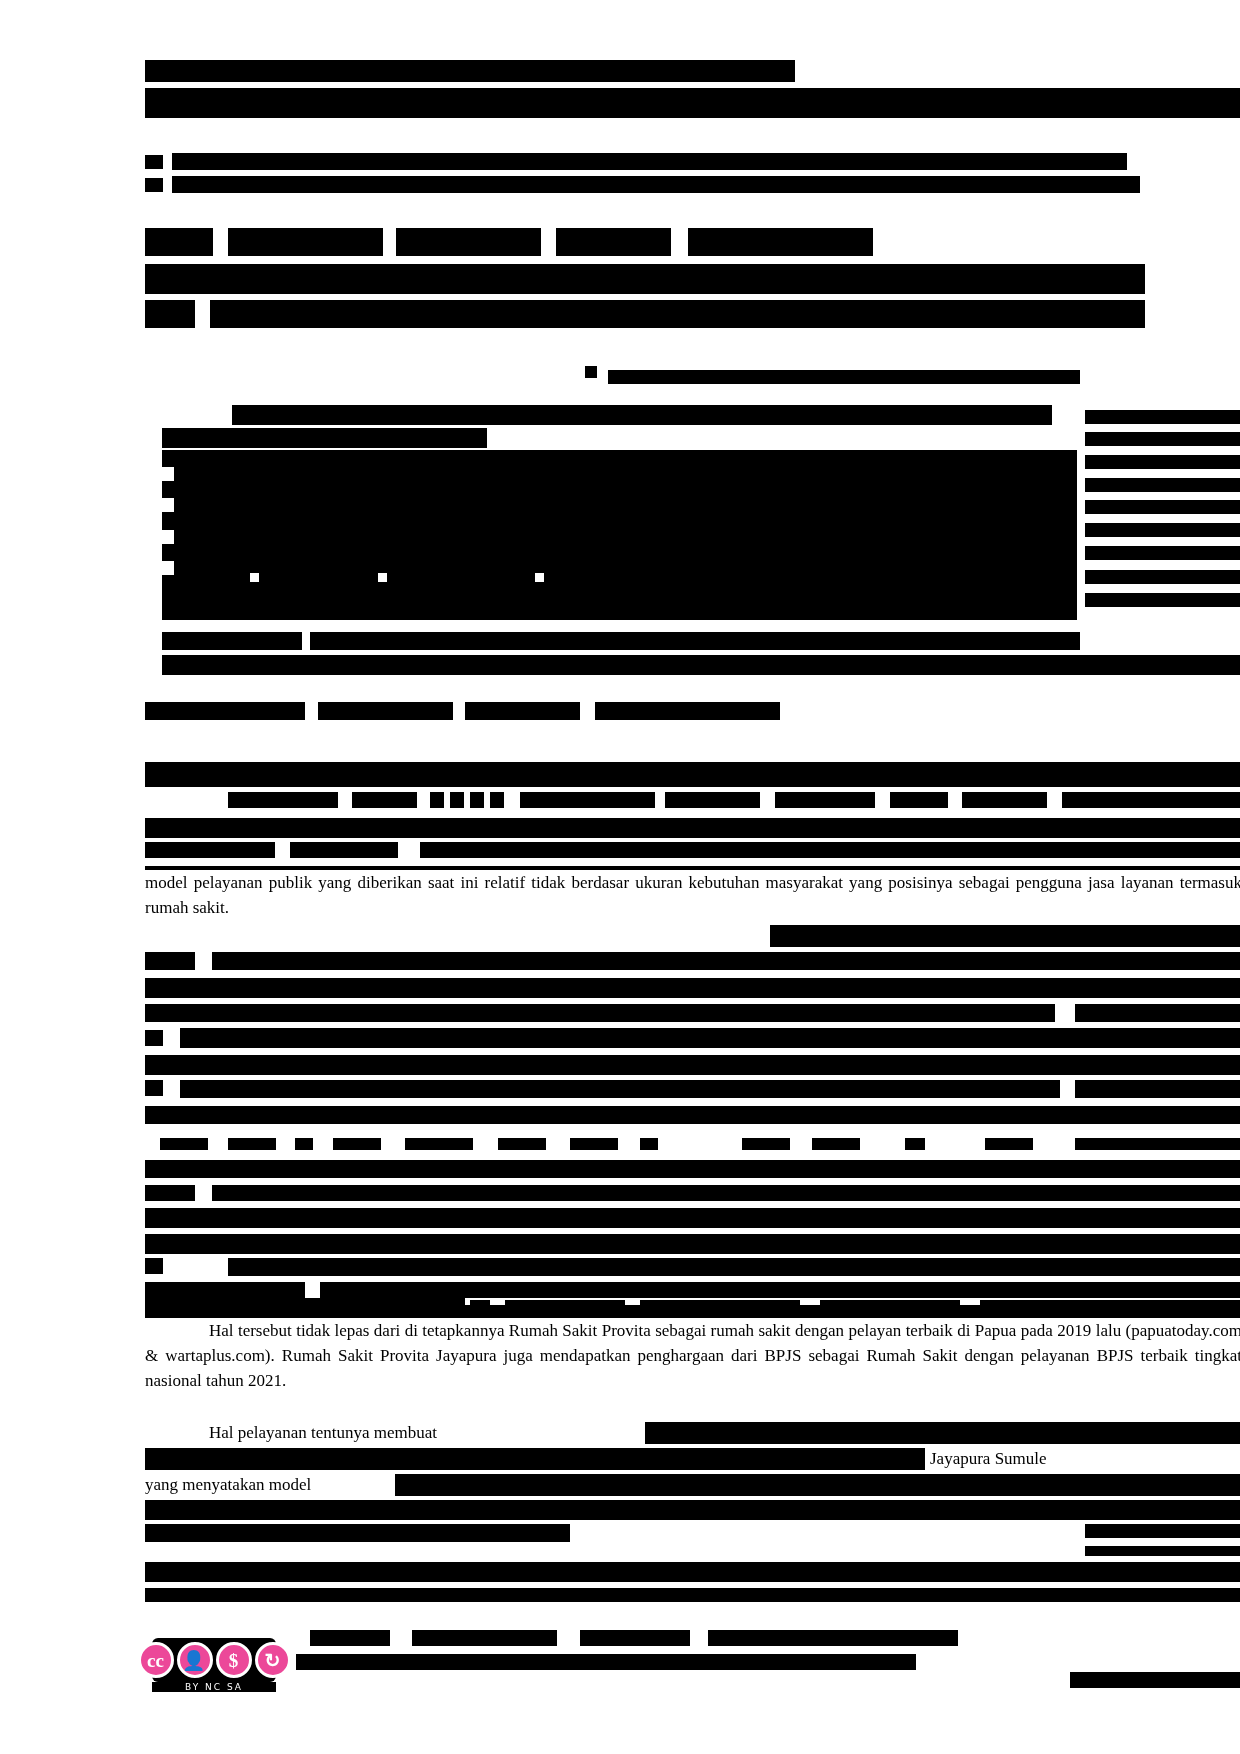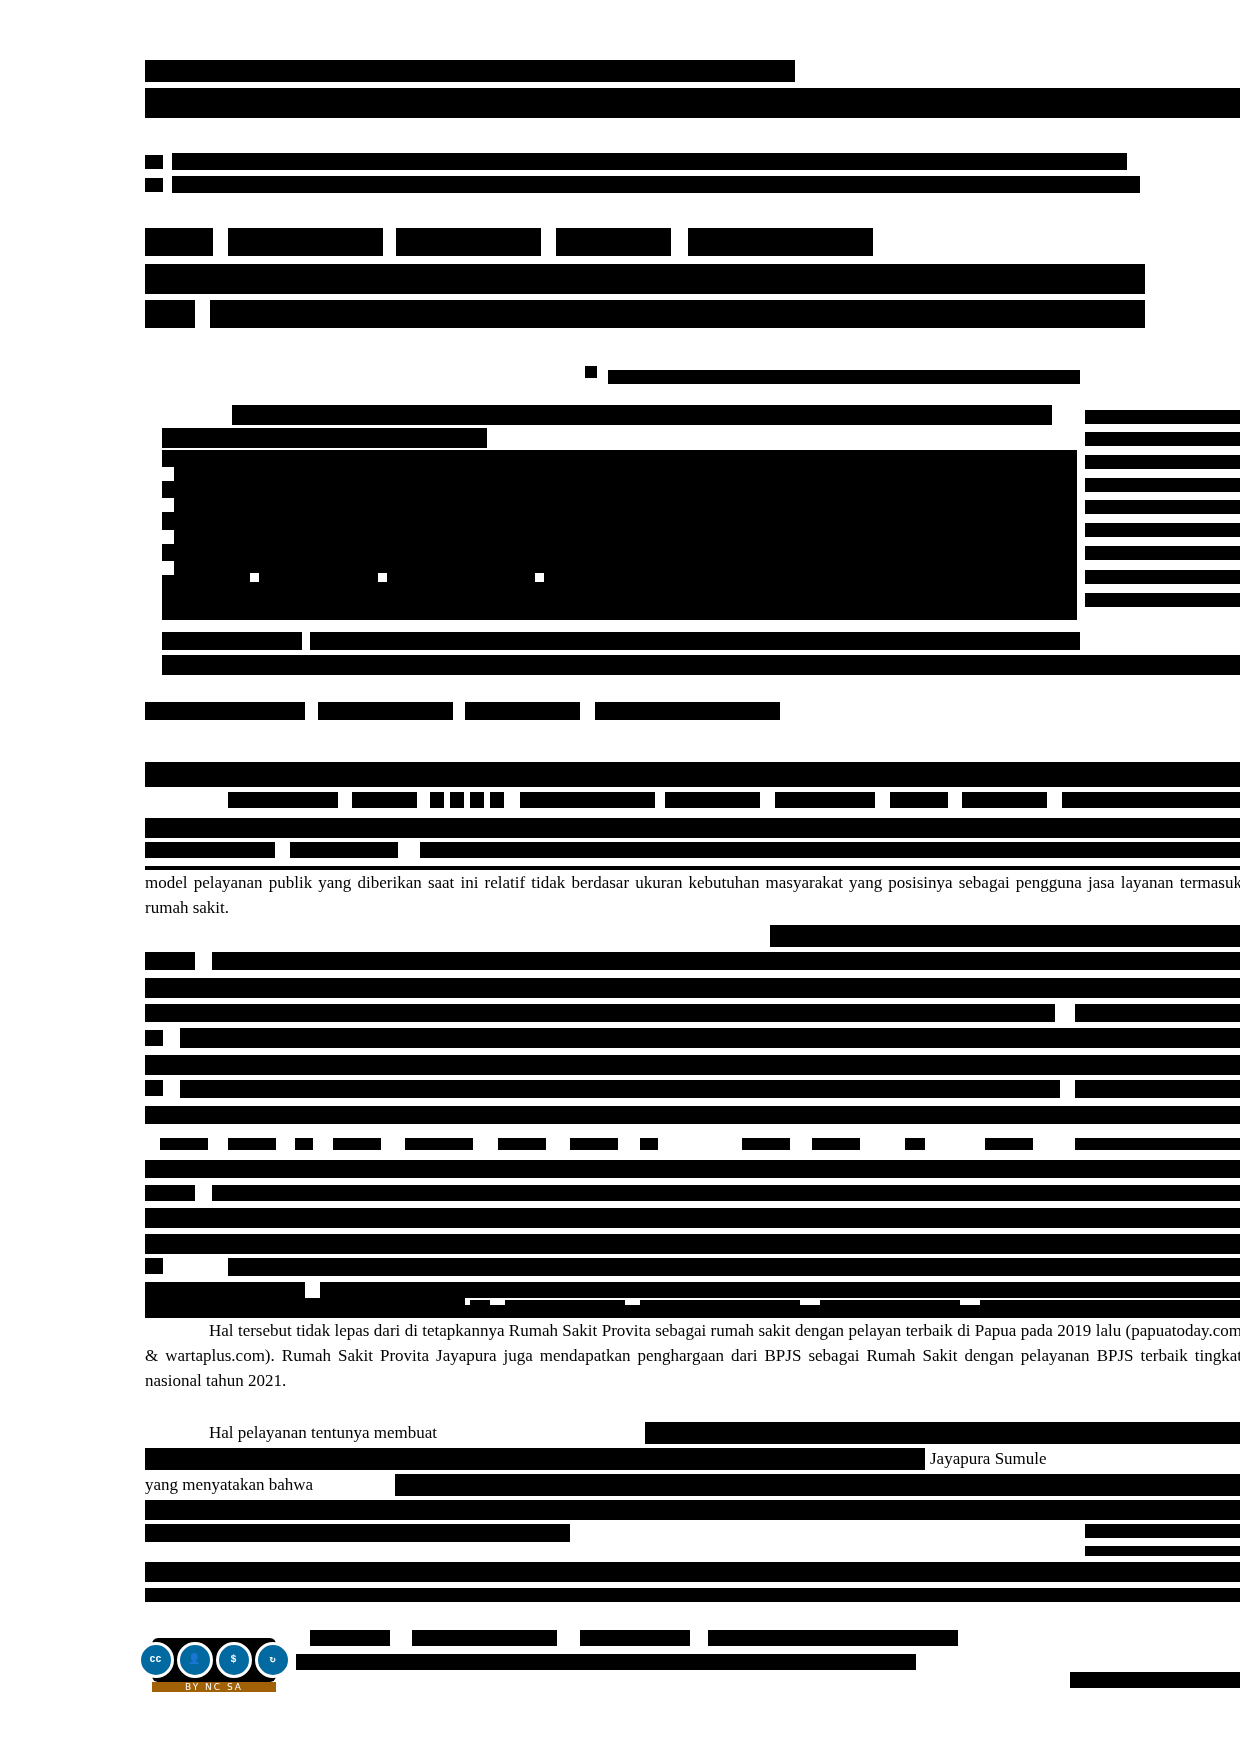--- a/index.html
+++ b/index.html
@@ -52,42 +52,42 @@
   }
   .cc-inner {
     display: flex;
     align-items: center;
     gap: 3px;
   }
   .cc-circle {
     width: 30px;
     height: 30px;
     border-radius: 50%;
-    background: #0369a1;
+    background: #ec4899;
     border: 3px solid #ffffff;
     color: #ffffff;
-    font-family: Liberation Mono, monospace;
-    font-size: 10px;
+    font-family: Liberation Serif, serif;
+    font-size: 19px;
     font-weight: bold;
     display: flex;
     align-items: center;
     justify-content: center;
     line-height: 1;
   }
   .cc-sub {
     position: absolute;
     left: 152px;
     top: 1682px;
     width: 124px;
     text-align: center;
     font-family: "DejaVu Sans", sans-serif;
     font-size: 9px;
     letter-spacing: 2px;
     color: #ffffff;
-    background: #a16207;
+    background: #000000;
   }
 </style>
 </head>
 <body>
 
 <div class="page">
 
   <div class="redact" style="left:145px; top:60px; width:650px; height:22px;"></div>
   <div class="redact" style="left:145px; top:88px; width:1097px; height:30px;"></div>
 
@@ -218,21 +218,21 @@
     <span class="indent"></span><span>Hal pelayanan tentunya membuat</span>
   </div>
 
   <div class="redact" style="left:145px; top:1448px; width:780px; height:22px;"></div>
   <div class="textblock" style="left:930px; top:1446px; width:312px; background:#ffffff;">
     <span>Jayapura Sumule</span>
   </div>
 
   <div class="redact" style="left:390px; top:1474px; width:852px; height:22px;"></div>
   <div class="textblock" style="left:145px; top:1472px; width:250px; background:#ffffff;">
-    <span>yang menyatakan bahwa</span>
+    <span>yang menyatakan model</span>
   </div>
 
   <div class="redact" style="left:145px; top:1500px; width:1097px; height:20px;"></div>
   <div class="redact" style="left:145px; top:1524px; width:425px; height:18px;"></div>
   <div class="redact" style="left:1085px; top:1524px; width:157px; height:14px;"></div>
   <div class="redact" style="left:1085px; top:1546px; width:157px; height:10px;"></div>
   <div class="redact" style="left:145px; top:1562px; width:1097px; height:20px;"></div>
   <div class="redact" style="left:145px; top:1588px; width:1097px; height:14px;"></div>
 
   <div class="redact" style="left:310px; top:1630px; width:80px; height:16px;"></div>

